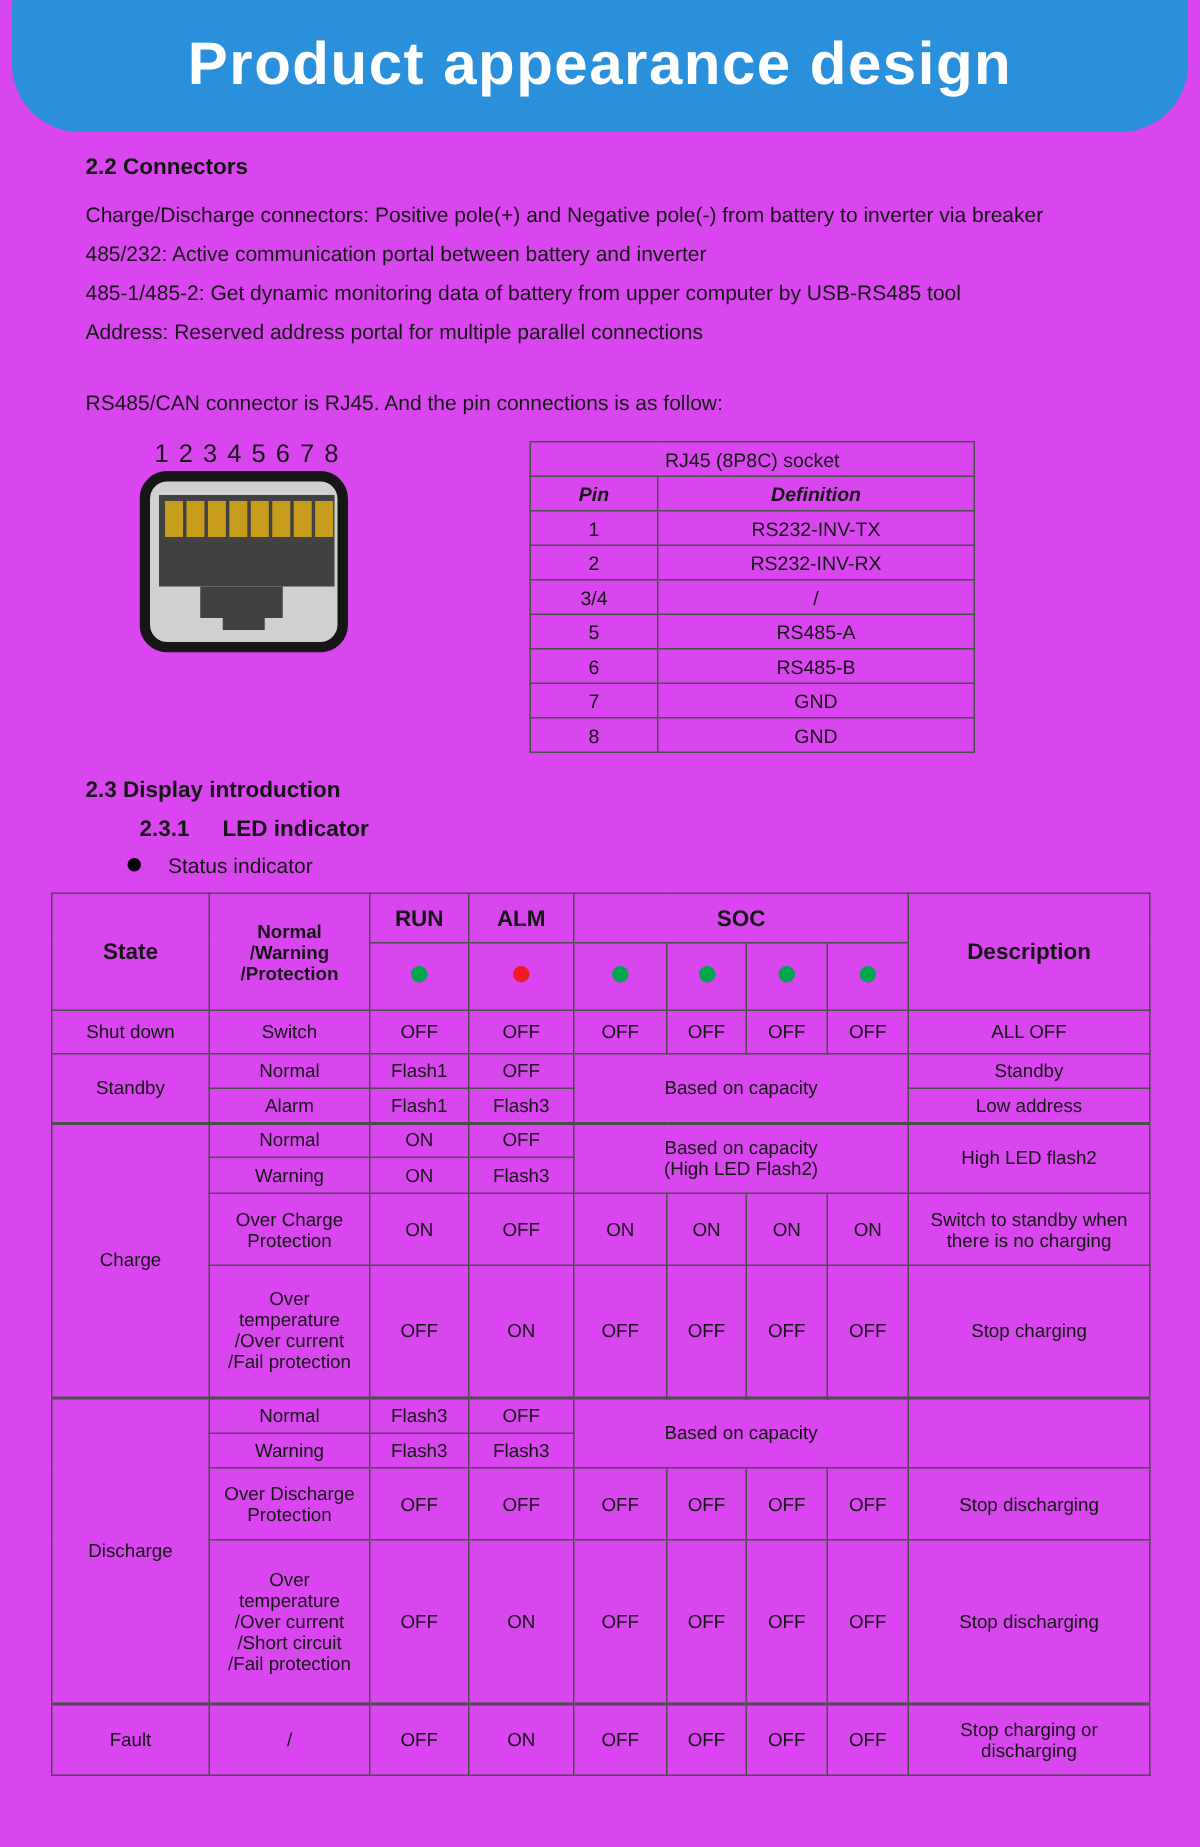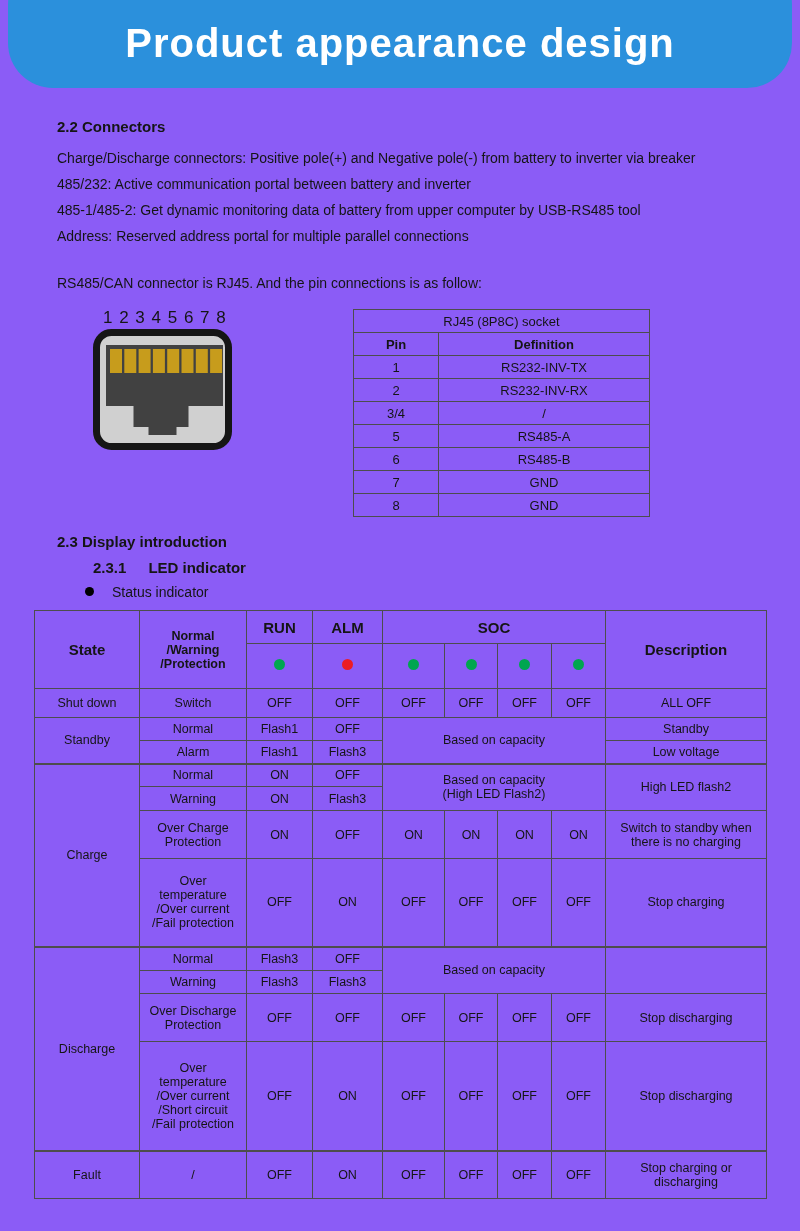--- a/index.html
+++ b/index.html
@@ -1,40 +1,40 @@
 <!DOCTYPE html>
 <html><head>
 <meta charset="utf-8">
 <style>
   * { box-sizing: border-box; }
   body { margin: 0; background: #ffffff; color: #151515; font-family: "Liberation Sans", sans-serif; }
-  .page { position: relative; width: 800px; height: 1231px; background: #8b5cf6; overflow: hidden; }
+  .page { position: relative; width: 800px; height: 1231px; background: #d946ef; overflow: hidden; }
 
   
   .banner { position: relative; height: 88px; }
   .banner-shape { position: absolute; left: 8px; right: 8px; top: -40px; height: 128px; border-radius: 45px; }
   .banner-title { position: absolute; left: 0; right: 0; top: 0; height: 88px; line-height: 86px;
                   text-align: center; color: #fff; font-size: 40px; font-weight: bold; letter-spacing: 1px; }
 
   
-  .sec-heading { margin: 30px 0 0 57px; font-size: 15px; font-weight: bold; }
+  .sec-heading { margin: 15px 0 0 57px; font-size: 15px; font-weight: bold; }
   .paragraphs { margin: 10px 12px 0 57px; font-size: 14px; }
   .paragraphs .pline { line-height: 26px; }
   .note-line { margin: 26px 0 0 57px; font-size: 14px; }
 
   
   .connector-row { display: flex; align-items: flex-start; margin: 18px 0 0 93px; height: 208px; }
   .rj45-block { width: 140px; flex: 0 0 auto; }
   .pin-numbers { margin-left: 10px; font-size: 17px; font-weight: normal; letter-spacing: 1px; height: 18px; line-height: 18px; }
   .rj45-svg { display: block; margin-top: 2px; }
 
   .pin-def-table { border-collapse: collapse; table-layout: fixed; width: 296px; margin-left: 120px; font-size: 13px; }
   .pin-def-table th, .pin-def-table td { border: 1px solid #4d4d4d; text-align: center; height: 23px; padding: 0 2px; }
   .pin-def-table .tbl-title { font-weight: normal; }
-  .pin-def-table th { font-weight: bold; }
+  .pin-def-table th { font-weight: bold; font-style: italic; }
 
   
   .display-heading { margin: 16px 0 0 57px; font-size: 15px; font-weight: bold; }
   .sub-heading { margin: 9px 0 0 93px; font-size: 15px; font-weight: bold; }
   .sub-heading .sub-num { margin-right: 22px; }
   .bullet-line { margin: 8px 0 0 85px; font-size: 14px; }
   .bullet-line .bullet { display: inline-block; width: 9px; height: 9px; border-radius: 50%; background: #000; margin-right: 18px; vertical-align: 1px; }
 
   
   .led-table { border-collapse: collapse; table-layout: fixed; width: 732px; margin: 10px 0 0 34px; font-size: 12.5px; }
@@ -188,21 +188,21 @@
         <td>Normal</td>
         <td>Flash1</td>
         <td>OFF</td>
         <td colspan="4" rowspan="2">Based on capacity</td>
         <td>Standby</td>
       </tr>
       <tr style="height:23px">
         <td>Alarm</td>
         <td>Flash1</td>
         <td>Flash3</td>
-        <td>Low voltage</td>
+        <td>Low address</td>
       </tr>
       <tr class="sec" style="height:23px">
         <td rowspan="4">Charge</td>
         <td>Normal</td>
         <td>ON</td>
         <td>OFF</td>
         <td colspan="4" rowspan="2">Based on capacity
 (High LED Flash2)</td>
         <td rowspan="2">High LED flash2</td>
       </tr>

